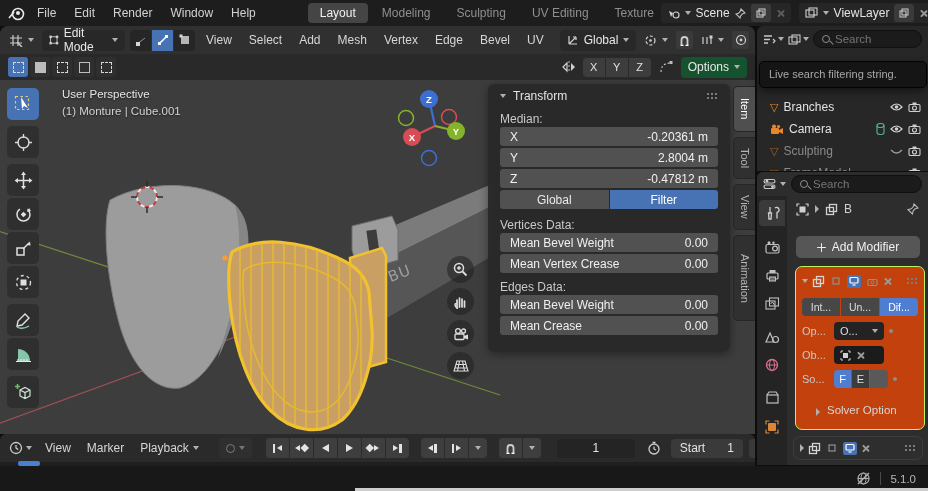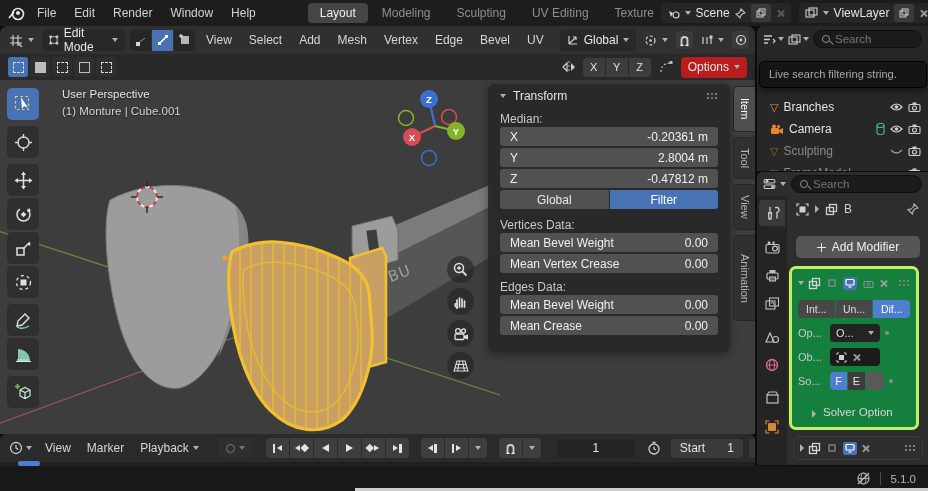--- a/index.html
+++ b/index.html
@@ -82,21 +82,21 @@
   #props-header{height:24px;display:flex;align-items:center;gap:5px;padding:0 6px;background:#2d2d2d;}
   #ptabs{position:absolute;left:0;top:24px;bottom:0;width:30px;background:#242424;}
   .ptab{position:absolute;left:2px;width:26px;height:26px;display:flex;align-items:center;justify-content:center;border-radius:4px 0 0 4px;}
   .ptab.active{background:#3a3a3a;}
   #pcontent{position:absolute;left:30px;top:24px;right:0;bottom:0;}
   #breadcrumb{height:26px;display:flex;align-items:center;gap:6px;padding:0 9px;color:#cfcfcf;}
   #addmod{position:absolute;left:9px;top:40px;width:124px;height:22px;background:#565656;border-radius:5px;display:flex;align-items:center;justify-content:center;gap:6px;color:#f0f0f0;}
   .plus{position:relative;width:9px;height:9px;flex:none;}
   .plus::before,.plus::after{content:"";position:absolute;background:#ececec;border-radius:1px;}
   .plus::before{left:4px;top:0;width:1.6px;height:9px;} .plus::after{top:4px;left:0;height:1.6px;width:9px;}
-  #modcard{position:absolute;left:2px;top:70px;width:130px;height:164px;border:3px solid #bef264;border-radius:7px;background:#15803d;padding:4px 6px;}
+  #modcard{position:absolute;left:8px;top:70px;width:130px;height:164px;border:1px solid #bef264;border-radius:7px;background:#c2410c;padding:4px 6px;}
   .mod-head{height:20px;display:flex;align-items:center;gap:4px;}
   .mini-ic{width:14px;height:13px;display:flex;align-items:center;justify-content:center;border-radius:2px;flex:none;}
   .mini-ic.blue{background:#4772b3;}
   .ops{display:flex;gap:1px;height:18px;margin-top:7px;}
   .ops div{flex:1;display:flex;align-items:center;justify-content:center;font-size:10.5px;color:#dedede;background:#474747;white-space:nowrap;overflow:hidden;}
   .ops div:first-child{border-radius:4px 0 0 4px;} .ops div:last-child{border-radius:0 4px 4px 0;}
   .ops div.on{background:#4f7dd0;color:#fff;}
   .mrow{display:flex;align-items:center;gap:5px;height:18px;margin-top:6px;}
   .mrow .ml{width:27px;color:#c9c9c9;font-size:11px;white-space:nowrap;overflow:hidden;flex:none;}
   .mdd{display:flex;align-items:center;gap:4px;background:#232323;border-radius:4px;height:18px;padding:0 6px;color:#dedede;font-size:11px;}
@@ -305,21 +305,21 @@
       <span class="axbtn seg-l" style="border-radius:4px 0 0 4px;">X</span>
       <span class="axbtn">Y</span>
       <span class="axbtn seg-r" style="border-radius:0 4px 4px 0;">Z</span>
     </div>
     <span style="margin:0 6px;">
       <svg width="14" height="14" viewBox="0 0 14 14">
           <path d="M2,12 Q2,3 12,3" fill="none" stroke="#bdbdbd" stroke-width="1.2" stroke-dasharray="2 2"></path>
           <rect x="10.5" y="1" width="3" height="3" fill="#bdbdbd"></rect>
         </svg>
     </span>
-    <div class="dd" style="background:#b91c1c;">
+    <div class="dd" style="background:#14532d;">
       <span style="color:#e8e8e8;">Options</span>
       <span class="chev-down"></span>
     </div>
   </div>
 
   <div id="viewport" class="abs">
     <svg width="755" height="354" viewBox="0 0 755 354">
 
       <line x1="-5" y1="150" x2="500" y2="315" stroke="#7fa238" stroke-width="1.3" opacity="0.75"></line>
       <line x1="-5" y1="345" x2="500" y2="160" stroke="#c4555e" stroke-width="1.3" opacity="0.75"></line>

